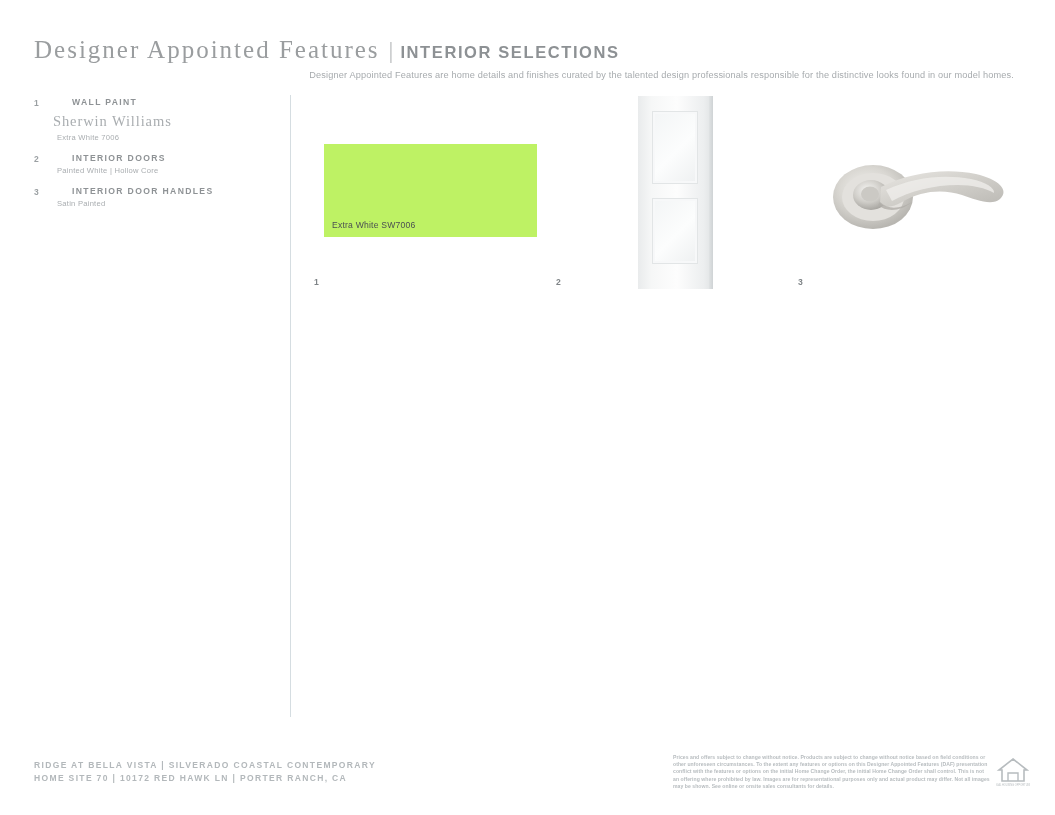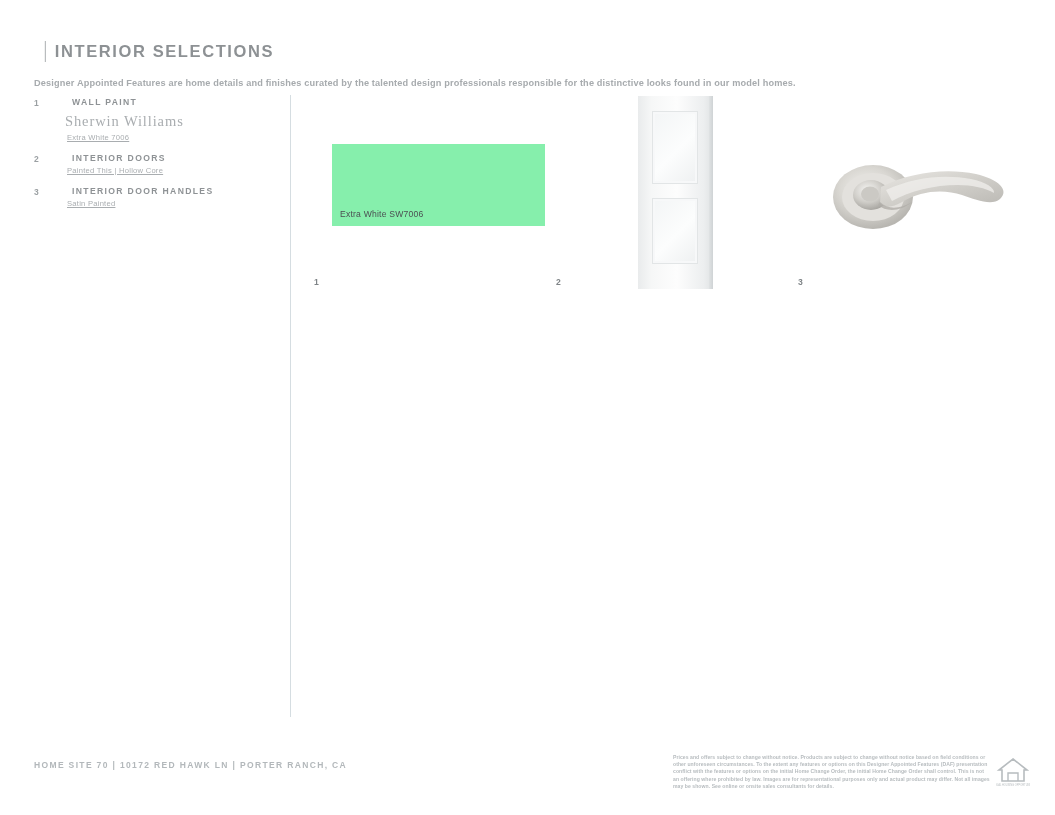--- a/index.html
+++ b/index.html
@@ -47,25 +47,26 @@
   }
   .title-sub {
     font-family: "Liberation Sans", sans-serif;
     font-size: 16.5px;
     letter-spacing: 1.6px;
     color: #8d9194;
     font-weight: 700;
     text-align: center;
   }
   .subtitle {
-    margin-top: 15px;
+    margin-top: 6px;
     font-size: 9.2px;
     color: #a7abae;
     letter-spacing: 0.15px;
-    font-weight: 700;
+    font-weight: 400;
+    text-align: right;
   }
 
   
   .legend {
     position: absolute;
     left: 34px;
     top: 97px;
     width: 235px;
   }
   .legend-item { position: relative; margin-bottom: 11px; }
@@ -80,54 +81,53 @@
   }
   .legend-head {
     margin-left: 38px;
     font-size: 8.6px;
     font-weight: 700;
     letter-spacing: 1.35px;
     color: #8e9295;
     text-transform: uppercase;
   }
   .legend-name {
-    margin-left: 31px;
+    margin-left: 19px;
     margin-top: 6px;
     font-family: "Liberation Serif", serif;
     font-size: 14.5px;
     letter-spacing: 0.9px;
     color: #a9adb0;
   }
   .legend-desc {
-    margin-left: 33px;
+    margin-left: 23px;
     margin-top: 3px;
     font-size: 7.6px;
     color: #a9adb0;
     letter-spacing: 0.25px;
-    text-decoration: underline;
   }
 
   
   .vrule {
     position: absolute;
     left: 290px;
     top: 95px;
     width: 1.4px;
     height: 622px;
     background: #d5dde1;
   }
 
   
   .swatch {
     position: absolute;
-    left: 332px;
+    left: 324px;
     top: 144px;
     width: 213px;
-    height: 82px;
-    background: #86efac;
+    height: 93px;
+    background: #bef264;
   }
   .swatch-label {
     position: absolute;
     left: 8px;
     bottom: 7px;
     font-size: 8.6px;
     color: #4b4f52;
     letter-spacing: 0.2px;
   }
 
@@ -205,39 +205,40 @@
     height: 32px;
   }
 </style>
 </head>
 <body>
 
 <div class="page">
 
   <div class="header">
     <div class="title-row">
+      <span class="title-main">Designer Appointed Features</span>
       <span class="title-divider">|</span>
       <span class="title-sub">INTERIOR SELECTIONS</span>
     </div>
     <div class="subtitle">Designer Appointed Features are home details and finishes curated by the talented design professionals responsible for the distinctive looks found in our model homes.</div>
   </div>
 
   <div class="legend">
 
     <div class="legend-item">
       <div class="legend-num">1</div>
       <div class="legend-head">WALL PAINT</div>
       <div class="legend-name">Sherwin Williams</div>
       <div class="legend-desc">Extra White 7006</div>
     </div>
 
     <div class="legend-item">
       <div class="legend-num">2</div>
       <div class="legend-head">INTERIOR DOORS</div>
-      <div class="legend-desc">Painted This  |  Hollow Core</div>
+      <div class="legend-desc">Painted White  |  Hollow Core</div>
     </div>
 
     <div class="legend-item">
       <div class="legend-num">3</div>
       <div class="legend-head">INTERIOR DOOR HANDLES</div>
       <div class="legend-desc">Satin Painted</div>
     </div>
 
   </div>
 
@@ -282,20 +283,21 @@
       <path d="M60,40 C88,27 118,24 145,29 C160,32 169,38 168,43 C160,38 146,35 132,35 C108,35 84,41 66,51 Z" fill="#f0efec" opacity="0.75"></path>
       <path d="M54,52 C62,60 74,59 86,52 C74,62 60,62 52,55 Z" fill="#b0aea9" opacity="0.8"></path>
     </svg>
   </div>
 
   <div class="caption cap1">1</div>
   <div class="caption cap2">2</div>
   <div class="caption cap3">3</div>
 
   <div class="footer-left">
+    <div>RIDGE AT BELLA VISTA | SILVERADO COASTAL CONTEMPORARY</div>
     <div>HOME SITE 70 | 10172 RED HAWK LN | PORTER RANCH, CA</div>
   </div>
 
   <div class="disclaimer">Prices and offers subject to change without notice. Products are subject to change without notice based on field conditions or other unforeseen circumstances. To the extent any features or options on this Designer Appointed Features (DAF) presentation conflict with the features or options on the initial Home Change Order, the initial Home Change Order shall control. This is not an offering where prohibited by law. Images are for representational purposes only and actual product may differ. Not all images may be shown. See online or onsite sales consultants for details.</div>
 
   <div class="eho">
     <svg viewBox="0 0 34 32" width="34" height="32">
       <path d="M17 4 L31 15 L28 15 L28 26 L6 26 L6 15 L3 15 Z" fill="none" stroke="#b7bcbf" stroke-width="1.6"></path>
       <path d="M12 26 L12 18 L22 18 L22 26" fill="none" stroke="#b7bcbf" stroke-width="1.4"></path>
       <text x="17" y="31" font-size="2.6" fill="#b7bcbf" text-anchor="middle" font-family="Liberation Sans, sans-serif">EQUAL HOUSING OPPORTUNITY</text>

